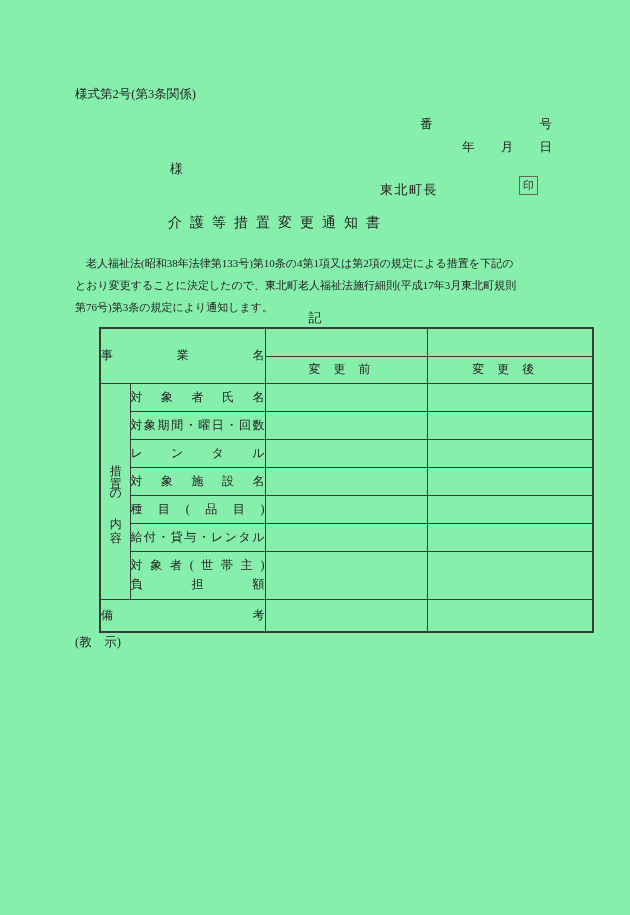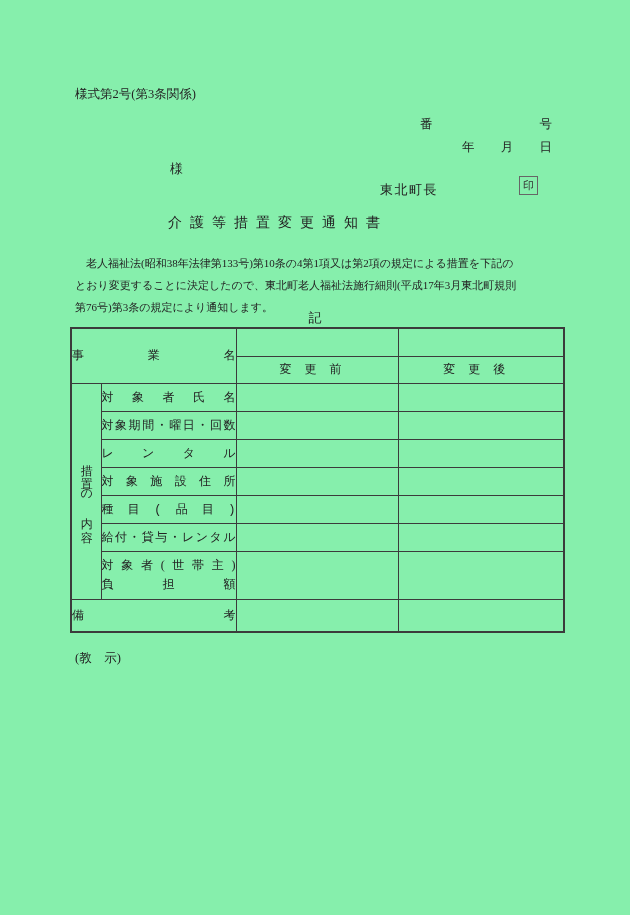--- a/index.html
+++ b/index.html
@@ -21,38 +21,38 @@
         display:flex;align-items:center;justify-content:center;font-size:11px;color:#333;}
 
   .doc-title{left:0;top:214px;width:548px;text-align:center;font-size:14px;
              letter-spacing:8px;padding-left:8px;box-sizing:border-box;}
 
   .body-par{left:75px;top:252px;font-size:11px;line-height:22px;}
   .record-marker{left:0;top:309px;width:630px;text-align:center;font-size:13px;}
 
   
   .tbl-wrap{left:70px;top:327px;}
-  table.form{border-collapse:collapse;table-layout:fixed;width:493px;border:2px solid #3b3b3b;}
+  table.form{border-collapse:collapse;table-layout:fixed;width:493px;border:2px solid #3b3b3b;margin-left:29px;}
   table.form td{border:1px solid #3b3b3b;padding:0;font-size:12px;vertical-align:middle;
                 overflow:hidden;}
   tr.r-blank{height:28px;} tr.r-hdr{height:27px;} tr.r-item{height:28px;}
   tr.r-burden{height:48px;} tr.r-rem{height:33px;}
 
   .biz{text-align:justify;text-align-last:justify;padding:0 28px;}
   .hdrc{text-align:center;letter-spacing:13px;padding-left:13px;}
-  .lbl{text-align:justify;text-align-last:justify;padding:0 8px;font-family:Liberation Mono, monospace;}
+  .lbl{text-align:justify;text-align-last:justify;padding:0 8px;}
   .jline{text-align:justify;text-align-last:justify;line-height:19px;}
   .burden-cell{padding:0 8px;}
   .rem{text-align:justify;text-align-last:justify;padding:0 38px 0 23px;}
   .vcell{text-align:center;}
   .vtext{writing-mode:vertical-rl;text-orientation:upright;display:inline-block;
          font-size:12px;letter-spacing:13px;margin-top:10px;}
 
   
-  .notice-heading{left:75px;top:634px;font-size:12.5px;margin-top:16px;}
+  .notice-heading{left:75px;top:634px;font-size:12.5px;}
   .notice-lines{left:75px;top:652px;font-size:11.9px;line-height:21px;}
 </style>
 </head>
 <body>
 
 <div class="page">
 
   <div class="abs form-number nowrap">様式第2号(第3条関係)</div>
 
   <div class="abs docnum-row">
@@ -113,21 +113,21 @@
         <td class="lbl">対象期間・曜日・回数</td>
         <td></td>
         <td></td>
       </tr>
       <tr class="r-item">
         <td class="lbl">レンタル</td>
         <td></td>
         <td></td>
       </tr>
       <tr class="r-item">
-        <td class="lbl">対象施設住所</td>
+        <td class="lbl">対象施設名</td>
         <td></td>
         <td></td>
       </tr>
       <tr class="r-item">
         <td class="lbl">種目(品目)</td>
         <td></td>
         <td></td>
       </tr>
       <tr class="r-item">
         <td class="lbl">給付・貸与・レンタル</td>

